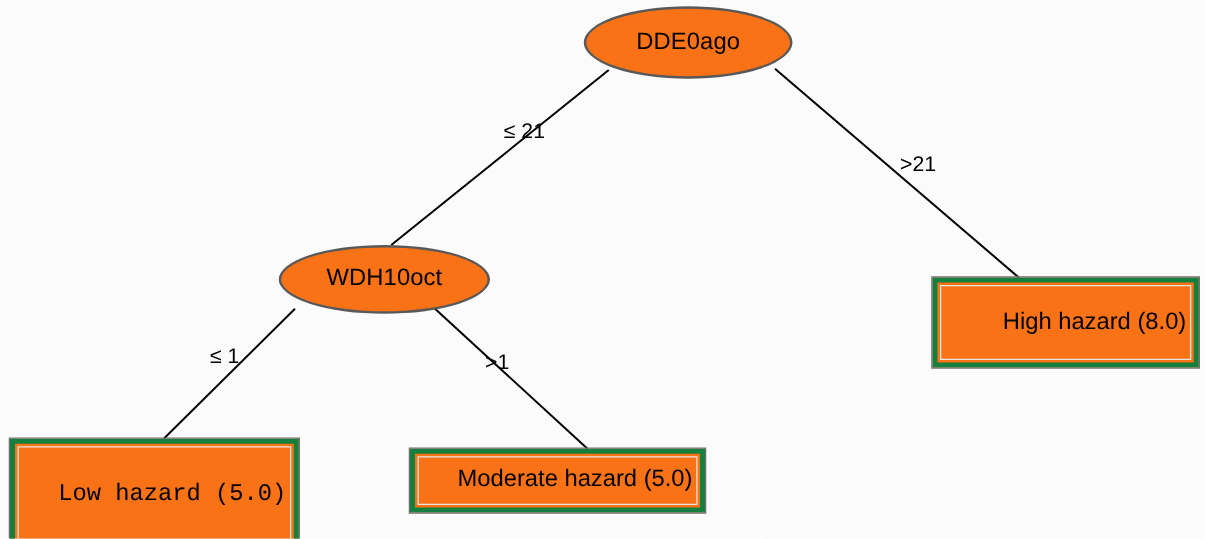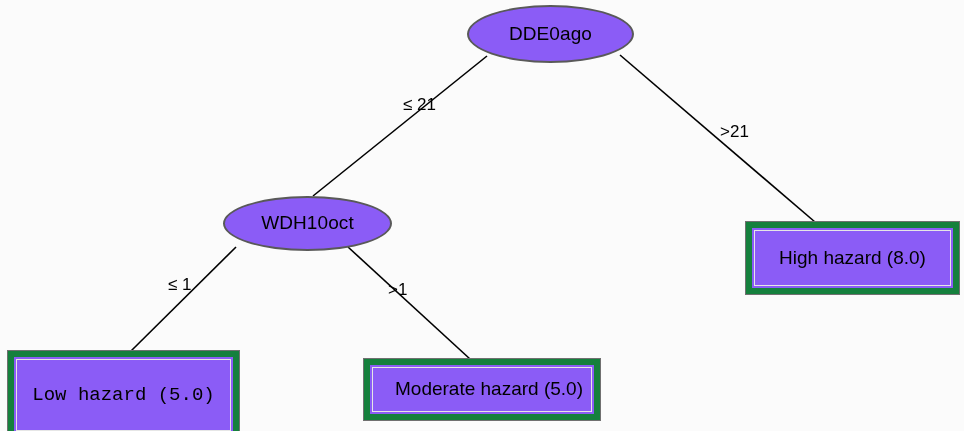--- a/index.html
+++ b/index.html
@@ -24,32 +24,33 @@
     height: 431px;
   }
   .node {
     position: absolute;
     box-sizing: border-box;
     display: flex;
     align-items: center;
     justify-content: center;
     text-align: center;
     color: #000000;
-    background: #8b5cf6;
+    background: #f97316;
   }
   .node-ellipse {
     border: 2px solid #595959;
     border-radius: 50%;
     font-size: 19px;
     letter-spacing: 0.1px;
   }
   .node-box {
-    border: 6px solid #15803d;
+    border: 4px solid #15803d;
     outline: 1px solid #707070;
     font-size: 19px;
+    justify-content: flex-end;
   }
   .node-box .inner-line {
     position: absolute;
     left: 2px;
     top: 2px;
     right: 2px;
     bottom: 2px;
     border: 1px solid #e6e6e6;
     pointer-events: none;
   }
@@ -64,21 +65,21 @@
     position: absolute;
     font-size: 17px;
     color: #000000;
     white-space: nowrap;
     background: transparent;
   }
   
   #node-root     { left: 467px; top: 5px;   width: 167px; height: 58px; }
   #node-wdh      { left: 223px; top: 196px; width: 169px; height: 55px; }
   #node-low      { left: 8px;   top: 351px; width: 231px; height: 88px; font-family: Liberation Mono, monospace; }
-  #node-moderate { left: 364px; top: 359px; width: 236px; height: 61px; padding-left: 14px; }
+  #node-moderate { left: 328px; top: 359px; width: 236px; height: 51px; padding-left: 14px; }
   #node-high     { left: 746px; top: 222px; width: 213px; height: 72px; }
   
   #label-root-left   { left: 403px; top: 95px; }
   #label-root-right  { left: 688px; top: 122px; margin-left: 32px; }
   #label-wdh-left    { left: 168px; top: 275px; }
   #label-wdh-right   { left: 388px; top: 280px; }
 </style>
 </head>
 <body>
 

